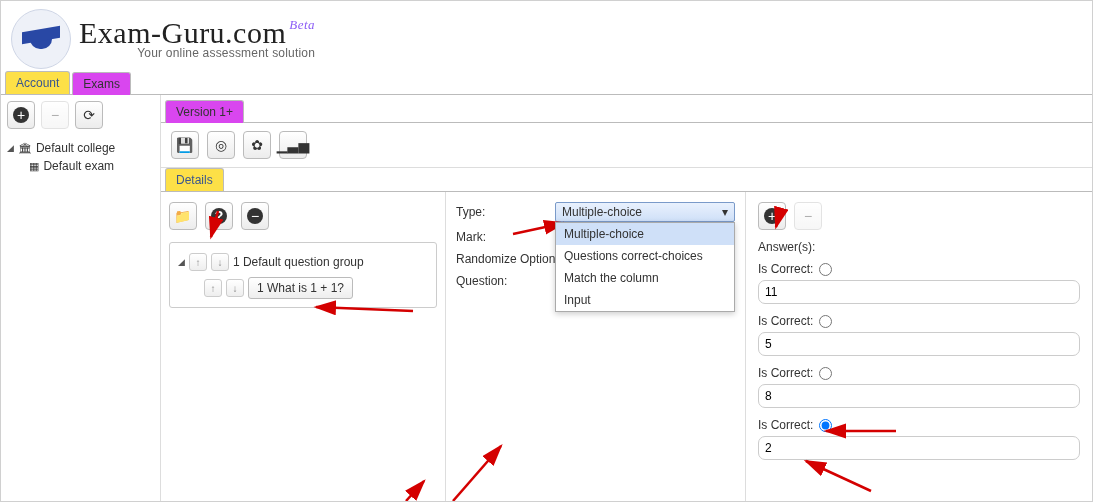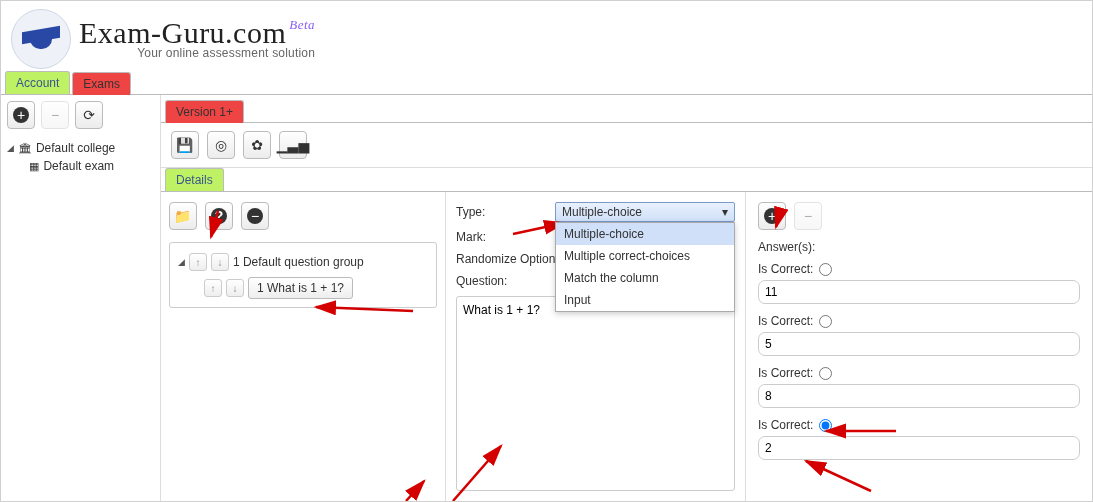--- a/index.html
+++ b/index.html
@@ -12,22 +12,22 @@
   .logo .cap { width: 38px; height: 20px; position:relative; }
   .logo .cap .top { width: 38px; height: 12px; background:#2948a5; transform: skewY(-10deg); }
   .logo .cap .base { width: 22px; height:10px; background:#2948a5; border-radius:0 0 11px 11px; margin: -2px auto 0 auto; }
   .brand { display:flex; flex-direction:column; }
   .brand-line1 { font-family: Georgia, 'Times New Roman', serif; font-size: 30px; letter-spacing:0.5px; color:#222; line-height:1; }
   .brand-line1 .beta { font-size: 13px; font-style: italic; color:#8b5cf6; vertical-align: top; margin-left:3px;}
   .brand-line2 { font-size: 12px; color:#666; text-align:right; margin-top:-2px; letter-spacing:0.2px;}
 
   
   .topTabs { height: 24px; border-bottom: 1px solid #bbb; display:flex; align-items:flex-end; padding-left:4px; }
-  .topTab { border:1px solid #bbb; border-bottom:none; padding: 4px 10px; margin-right:2px; font-size:12px; background:#bef264; color:#3a568f; border-radius:3px 3px 0 0; cursor:pointer; }
-  .topTab.active { background:#ef4444; color:#333; position:relative; top:1px; }
+  .topTab { border:1px solid #bbb; border-bottom:none; padding: 4px 10px; margin-right:2px; font-size:12px; background:#fde047; color:#3a568f; border-radius:3px 3px 0 0; cursor:pointer; }
+  .topTab.active { background:#d946ef; color:#333; position:relative; top:1px; }
 
   
   .main { display:flex; height: calc(100% - 70px - 24px); }
   .leftCol { width: 160px; border-right:1px solid #ddd; padding:6px; }
   .leftToolbar { display:flex; gap:6px; margin-bottom:10px; }
   .sqBtn { width:28px; height:28px; border:1px solid #bbb; border-radius:4px; background:linear-gradient(#fff,#ececec); display:flex; align-items:center; justify-content:center; font-size:14px; color:#333; cursor:pointer;}
   .sqBtn.dis { opacity:0.4; cursor:default; }
   .treeItem { display:flex; align-items:center; gap:4px; font-size:12px; padding:2px 0; cursor:pointer;}
   .treeItem .arrow { font-size:9px; color:#555; }
   .treeItem.child { margin-left:22px; }
@@ -181,36 +181,35 @@
       <div class="propsCol">
         <div class="propRow">
           <span class="lbl">Type:</span>
           <div class="dropdownWrap">
             <div class="dropdownBtn">
               <span>Multiple-choice</span>
               <span>▾</span>
             </div>
             <div class="dropdownList">
               <div class="dropdownItem sel">Multiple-choice</div>
-              <div class="dropdownItem">Multiple correct-choices</div>
+              <div class="dropdownItem">Questions correct-choices</div>
               <div class="dropdownItem">Match the column</div>
               <div class="dropdownItem">Input</div>
             </div>
           </div>
         </div>
         <div class="propRow">
           <span class="lbl">Mark:</span>
         </div>
         <div class="propRow">
           <span class="lbl">Randomize Options:</span>
         </div>
         <div class="propRow">
           <span class="lbl">Question:</span>
         </div>
-        <textarea class="qText" style="">What is 1 + 1?</textarea>
       </div>
 
       <div class="answersCol">
         <div class="answersToolbar">
           <div class="sqBtn">
               <span style="background:#333;color:#fff;border-radius:50%;width:16px;height:16px;display:flex;align-items:center;justify-content:center;">+</span>
             </div>
           <div class="sqBtn dis">
               <span>−</span>
             </div>

